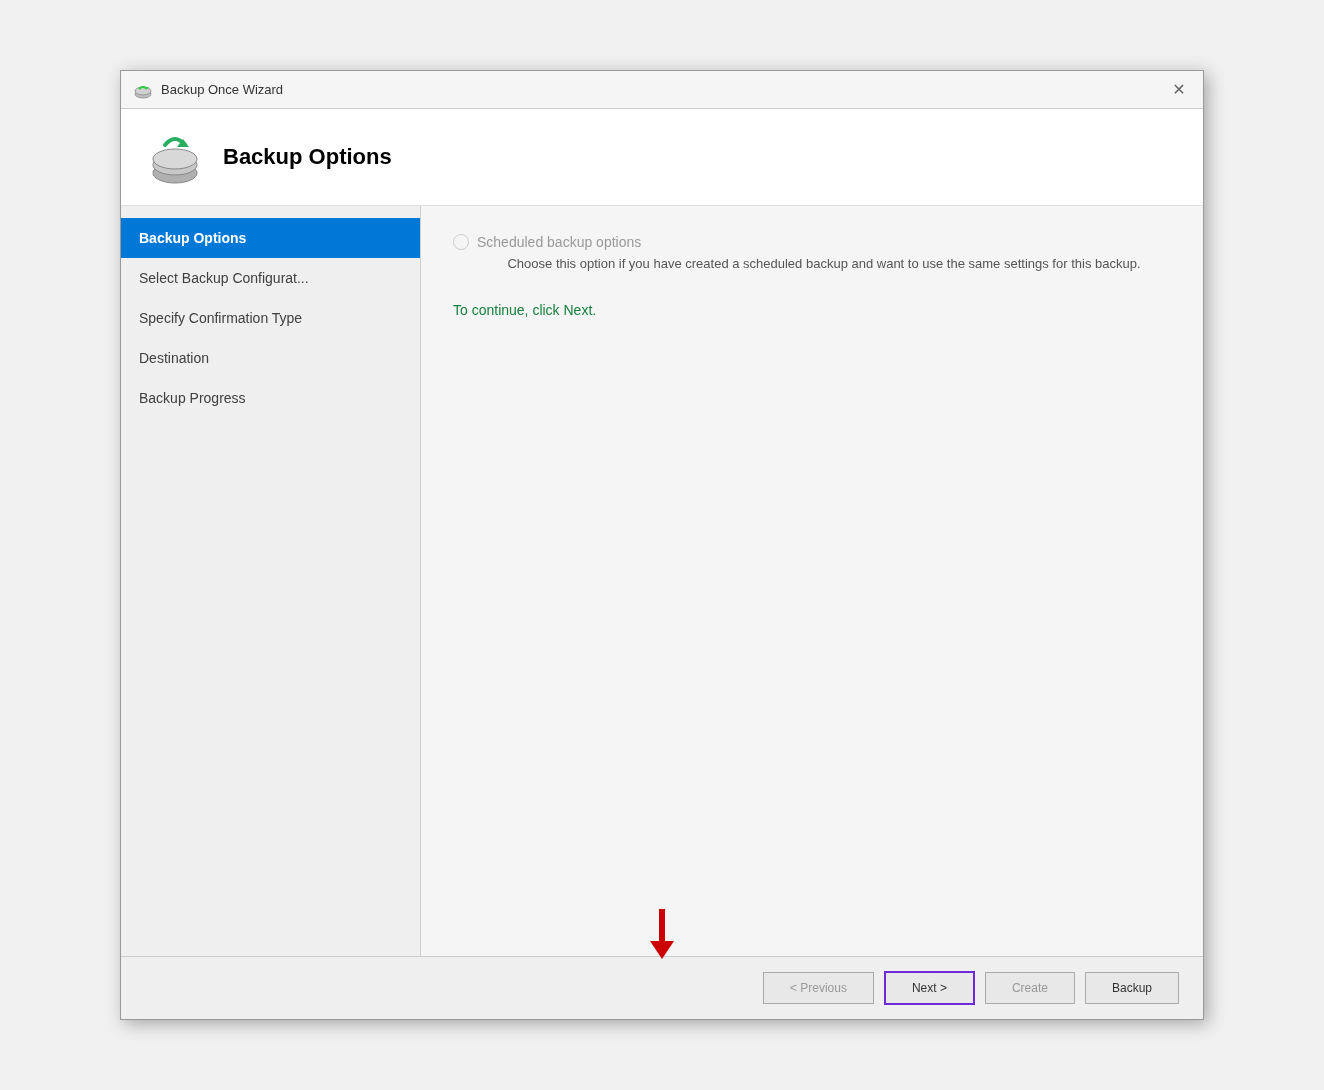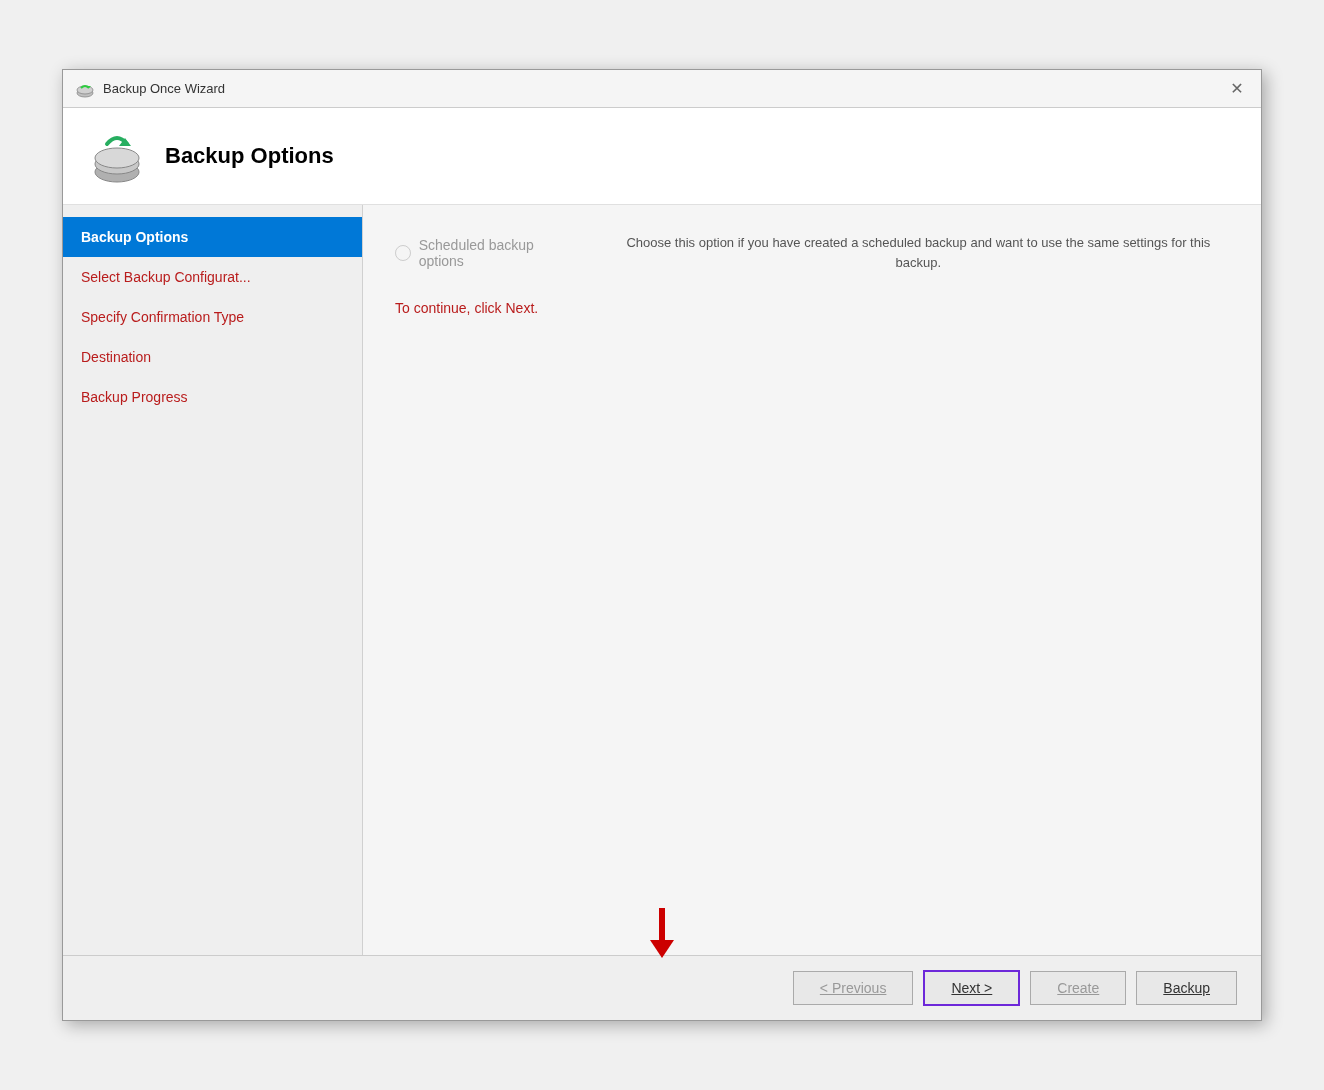--- a/index.html
+++ b/index.html
@@ -6,21 +6,21 @@
     body {
       font-family: 'Segoe UI', Arial, sans-serif;
       font-size: 14px;
       background: #f0f0f0;
       display: flex;
       justify-content: center;
       align-items: center;
       min-height: 100vh;
     }
     .window {
-      width: 1200px;
+      width: 1084px;
       background: #ffffff;
       border: 1px solid #999;
       box-shadow: 4px 4px 16px rgba(0,0,0,0.3);
     }
     .title-bar {
       background: #f5f5f5;
       border-bottom: 1px solid #ccc;
       display: flex;
       align-items: center;
       justify-content: space-between;
@@ -77,21 +77,21 @@
     .sidebar {
       width: 300px;
       background: #efefef;
       padding: 12px 0;
       flex-shrink: 0;
       border-right: 1px solid #d0d0d0;
     }
     .sidebar-item {
       padding: 12px 18px;
       font-size: 14px;
-      color: #b91c1c;
+      color: #404040;
       cursor: pointer;
     }
     .sidebar-item.active {
       background: #0078d7;
       color: #ffffff;
       font-weight: 600;
     }
     .main-panel {
       flex: 1;
       background: #f5f5f5;
@@ -103,21 +103,21 @@
       color: #222;
       margin-bottom: 18px;
     }
     .radio-group {
       display: flex;
       flex-direction: column;
       gap: 14px;
     }
     .radio-option {
       display: flex;
-      flex-direction: row;
+      flex-direction: column;
       gap: 4px;
     }
     .radio-row {
       display: flex;
       align-items: center;
       gap: 8px;
     }
     .radio-row input[type="radio"] {
       width: 16px;
       height: 16px;
@@ -142,21 +142,21 @@
       font-size: 15px;
       font-weight: 500;
       color: #333;
       text-decoration: underline;
       text-decoration-color: #cc0000;
       text-decoration-thickness: 2px;
     }
     .continue-text {
       margin-top: 28px;
       font-size: 14px;
-      color: #b91c1c;
+      color: #15803d;
     }
     .footer-area {
       background: #efefef;
       border-top: 1px solid #ccc;
       padding: 14px 24px;
       display: flex;
       align-items: center;
       justify-content: flex-end;
       gap: 10px;
       position: relative;
@@ -177,27 +177,26 @@
     }
     .arrow-head {
       width: 0;
       height: 0;
       border-left: 12px solid transparent;
       border-right: 12px solid transparent;
       border-top: 18px solid #cc0000;
     }
     .btn {
       padding: 8px 26px;
-      font-size: 14px;
+      font-size: 12px;
       border: 1px solid #aaa;
       background: #e8e8e8;
       cursor: pointer;
       min-width: 90px;
       color: #333;
-      text-decoration: underline;
     }
     .btn:disabled {
       color: #999;
       cursor: default;
     }
     .btn-next {
       background: #e8e8e8;
       border: 2px solid #6d28d9;
       font-weight: 500;
     }

